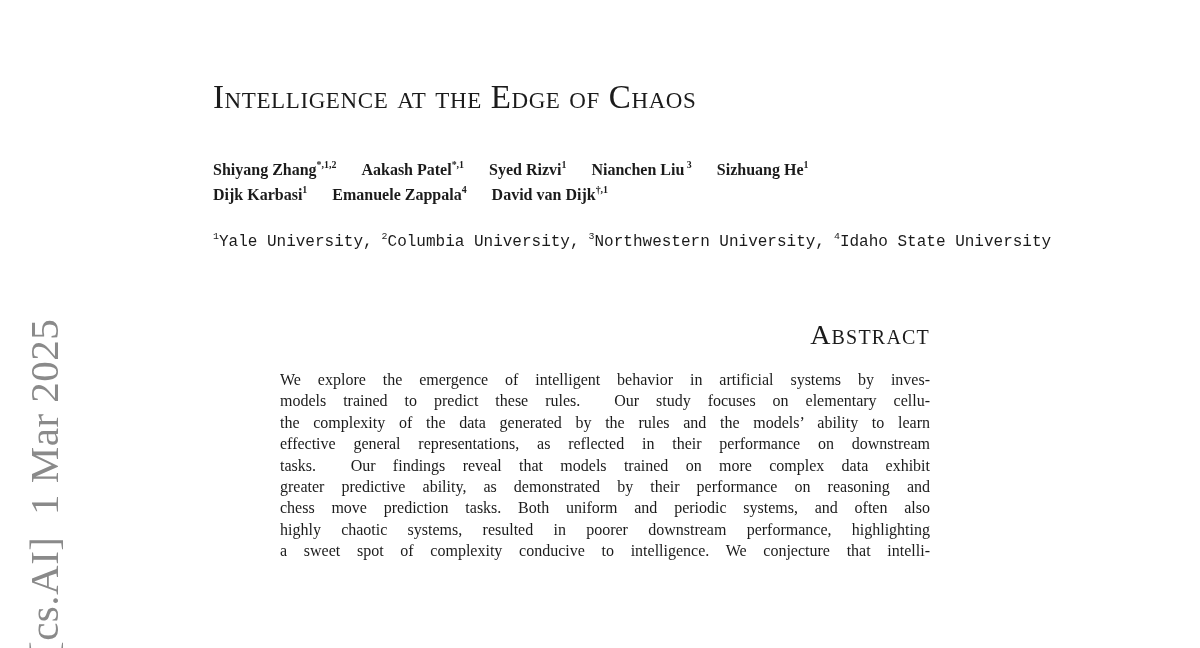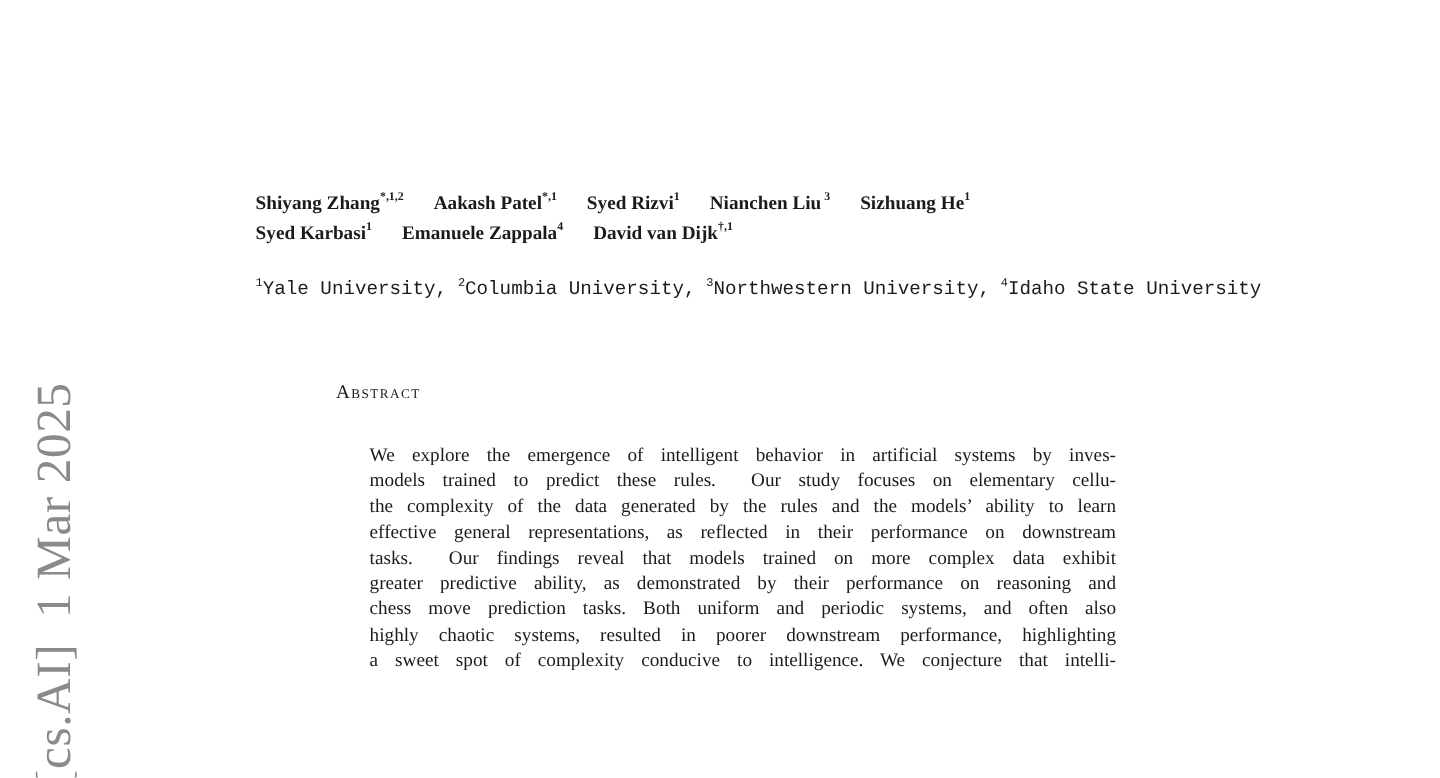--- a/index.html
+++ b/index.html
@@ -69,58 +69,58 @@
     font-size: 16px;
     white-space: nowrap;
   }
   .affil { margin-right: 5px; font-family: Liberation Mono, monospace; }
   .affil:last-child { margin-right: 0; }
 
   .abstract-heading {
     position: absolute;
     left: 280px; top: 319px;
     width: 650px;
-    text-align: left;
-    font-size: 16px;
+    text-align: right;
+    font-size: 28px;
     font-variant: small-caps;
     letter-spacing: 1.2px;
   }
 
   .abstract-body {
     position: absolute;
     left: 280px; top: 369px;
     width: 650px;
     font-size: 16px;
     line-height: 21.4px;
   }
   .abstract-line {
     text-align: justify;
     text-align-last: justify;
     white-space: pre-wrap;
-    margin-left: 28px;
   }
 </style>
 </head>
 <body>
 
 <div class="page">
 
   <div class="arxiv-stamp">[cs.AI]  1 Mar 2025</div>
 
+  <div class="title">Intelligence at the Edge of Chaos</div>
 
   <div class="authors">
     <div class="authors-line">
       <span class="author"><span>Shiyang Zhang</span><sup class="sup">*,1,2</sup></span>
       <span class="author"><span>Aakash Patel</span><sup class="sup">*,1</sup></span>
       <span class="author"><span>Syed Rizvi</span><sup class="sup">1</sup></span>
       <span class="author"><span>Nianchen Liu</span><sup class="sup"> 3</sup></span>
       <span class="author"><span>Sizhuang He</span><sup class="sup">1</sup></span>
     </div>
     <div class="authors-line">
-      <span class="author"><span>Syed Karbasi</span><sup class="sup">1</sup></span>
+      <span class="author"><span>Dijk Karbasi</span><sup class="sup">1</sup></span>
       <span class="author"><span>Emanuele Zappala</span><sup class="sup">4</sup></span>
       <span class="author"><span>David van Dijk</span><sup class="sup">†,1</sup></span>
     </div>
   </div>
 
   <div class="affiliations">
     <span class="affil"><sup class="sup">1</sup><span>Yale University,</span></span>
     <span class="affil"><sup class="sup">2</sup><span>Columbia University,</span></span>
     <span class="affil"><sup class="sup">3</sup><span>Northwestern University,</span></span>
     <span class="affil"><sup class="sup">4</sup><span>Idaho State University</span></span>

